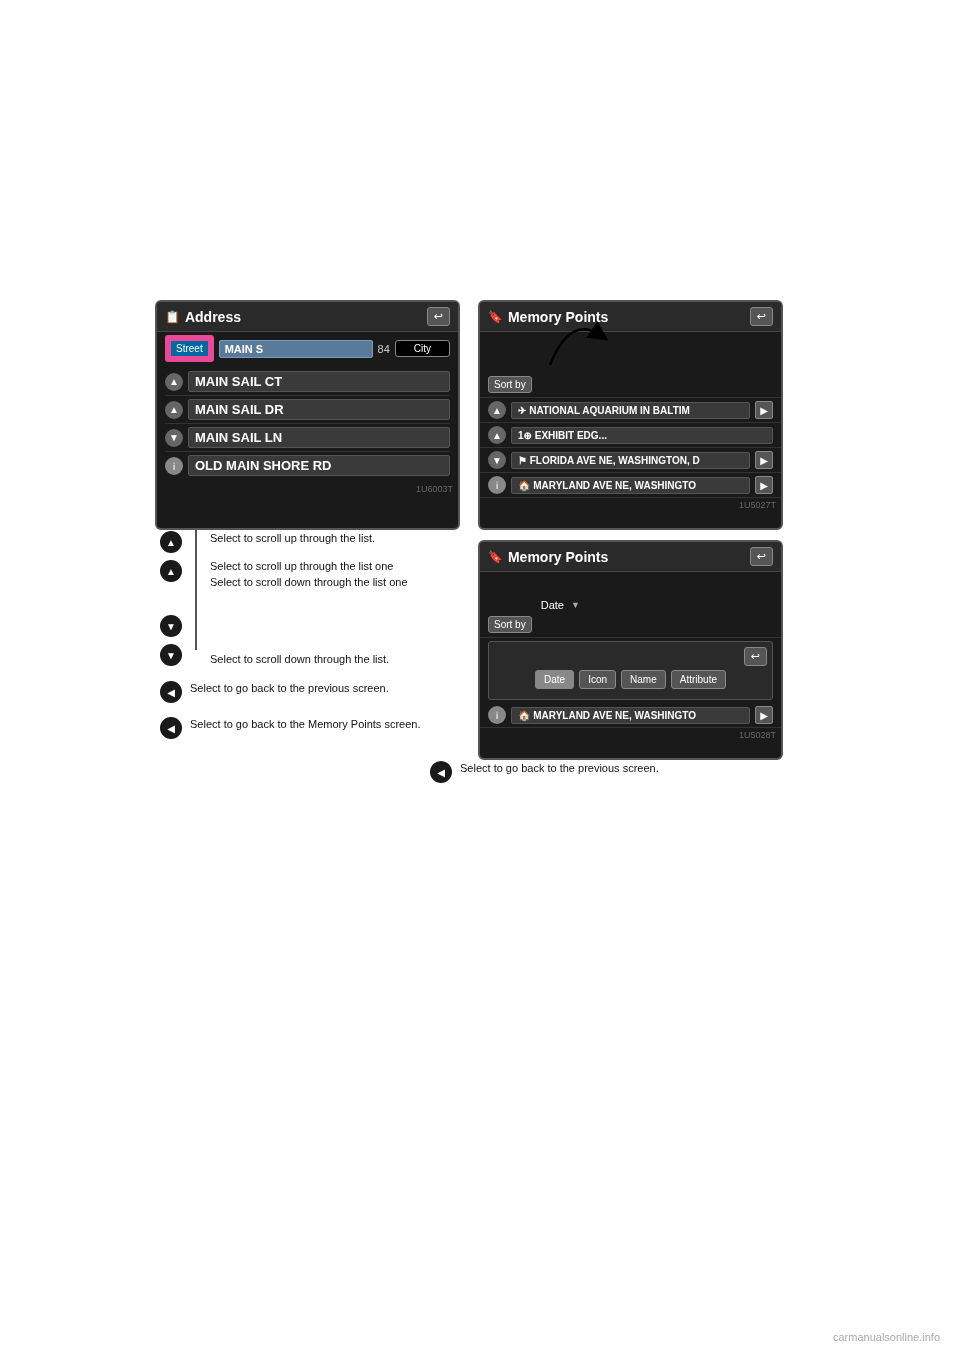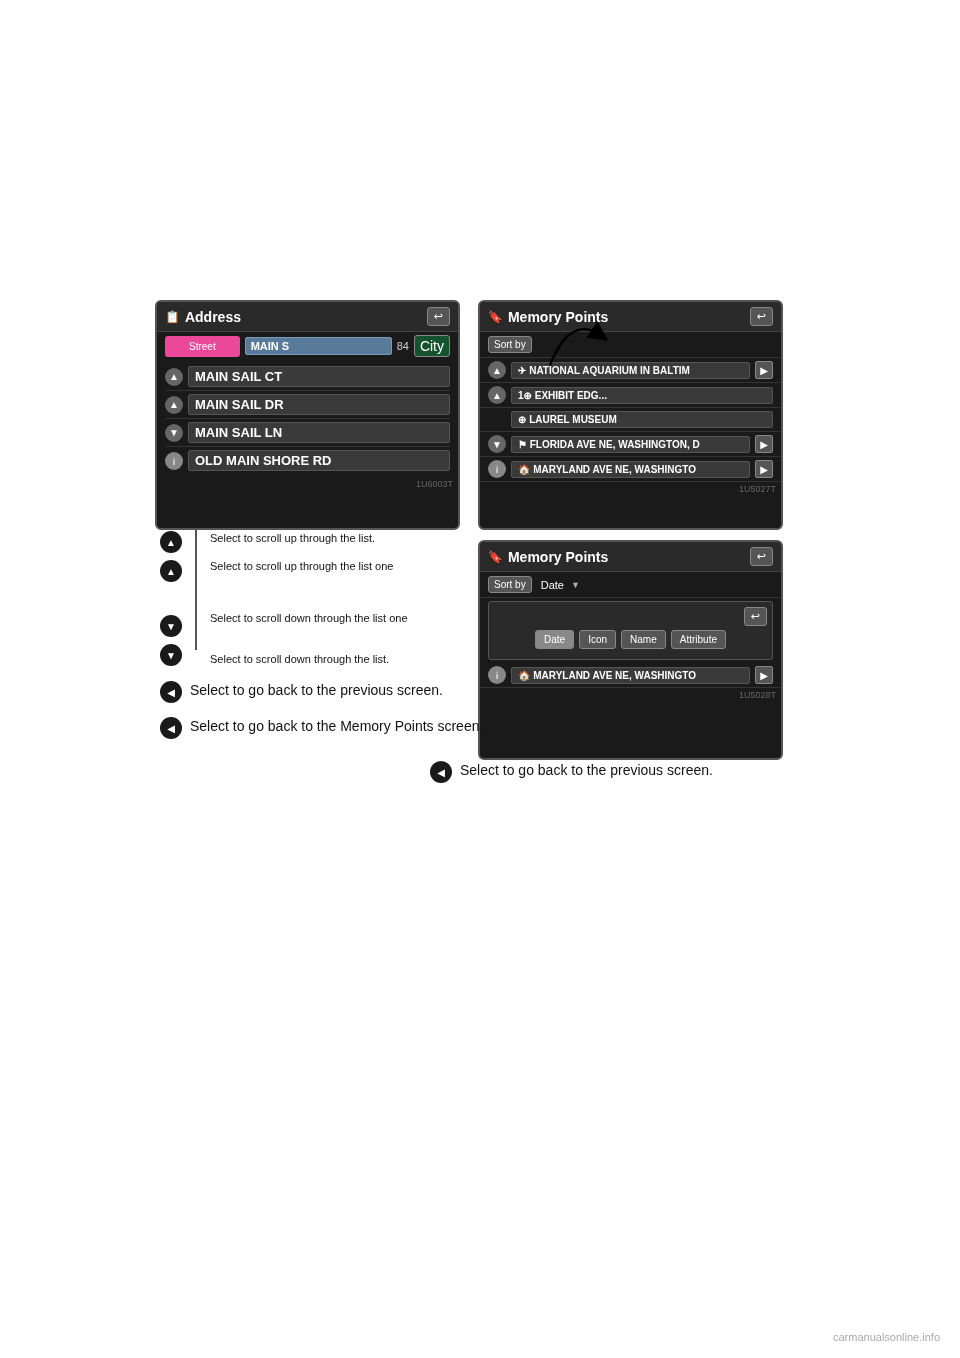--- a/index.html
+++ b/index.html
@@ -84,52 +84,52 @@
     }
 
     .street-row {
       padding: 3px 8px;
       display: flex;
       align-items: center;
       gap: 5px;
     }
 
     .street-label {
-      background: #ec4899;
-      border: 3px solid #ec4899;
-      border-radius: 3px;
-      color: #fff;
-      font-size: 10px;
-      padding: 2px 21px;
+      background: #0369a1;
+      border: 6px solid #ec4899;
+      border-radius: 3px;
+      color: #fff;
+      font-size: 10px;
+      padding: 2px 5px;
       cursor: pointer;
     }
 
     .street-input {
       background: #5a7a9a;
       border: 1px solid #7a9aba;
       border-radius: 2px;
       color: #fff;
       font-size: 11px;
       font-weight: bold;
       padding: 2px 5px;
       flex: 1;
     }
 
     .street-number {
       color: #ccc;
       font-size: 11px;
     }
 
     .city-btn {
-      background: #14532d;
+      background: #000000;
       border: 1px solid #888;
       border-radius: 3px;
       color: #fff;
-      font-size: 14px;
-      padding: 2px 5px;
+      font-size: 10px;
+      padding: 2px 18px;
       cursor: pointer;
     }
 
     .result-list {
       padding: 3px 8px;
     }
 
     .result-item {
       display: flex;
       align-items: center;
@@ -225,20 +225,21 @@
     }
 
     .sort-by-label {
       background: #555;
       border: 1px solid #888;
       border-radius: 3px;
       color: #fff;
       font-size: 10px;
       padding: 2px 5px;
       cursor: pointer;
+      margin-top: 40px;
     }
 
     .mem-result-item {
       display: flex;
       align-items: center;
       gap: 5px;
       padding: 3px 8px;
       border-bottom: 1px solid #333;
     }
 
@@ -337,21 +338,21 @@
       display: flex;
       align-items: center;
       justify-content: center;
       color: #fff;
       font-size: 9px;
       flex-shrink: 0;
       margin-top: 1px;
     }
 
     .bullet-text {
-      font-size: 14px;
+      font-size: 11px;
       line-height: 1.5;
       color: #111;
       flex: 1;
     }
 
     .divider-line {
       position: absolute;
       width: 2px;
       background: #444;
     }
@@ -426,24 +427,20 @@
 
     <div>
       <div class="mem-result-item">
         <div class="result-icon up">▲</div>
         <div class="mem-result-name">✈ NATIONAL AQUARIUM IN BALTIM</div>
         <div class="arrow-btn">▶</div>
       </div>
       <div class="mem-result-item">
         <div class="result-icon up">▲</div>
         <div class="mem-result-name">1⊕ EXHIBIT EDG...</div>
-      </div>
-      <div class="mem-result-item">
-        <div style="width:18px;"></div>
-        <div class="mem-result-name">⊕ LAUREL MUSEUM</div>
       </div>
       <div class="mem-result-item">
         <div class="result-icon down">▼</div>
         <div class="mem-result-name">⚑ FLORIDA AVE NE, WASHINGTON, D</div>
         <div class="arrow-btn">▶</div>
       </div>
       <div class="mem-result-item">
         <div class="result-icon info">ℹ</div>
         <div class="mem-result-name">🏠 MARYLAND AVE NE, WASHINGTO</div>
         <div class="arrow-btn">▶</div>
@@ -511,21 +508,21 @@
   </div>
 
   <div class="divider-line" style="position:absolute; top:530px; left:195px; width:2px; height:120px; background:#555;"></div>
 
   <div class="annotation" style="top:530px; left:210px;">
     Select to scroll up through the list.
   </div>
   <div class="annotation" style="top:558px; left:210px;">
     Select to scroll up through the list one
   </div>
-  <div class="annotation" style="top:610px; left:210px;">
+  <div class="annotation" style="top:574px; left:210px;">
     Select to scroll down through the list one
   </div>
   <div class="annotation" style="top:638px; left:210px;margin-top:13px;">
     Select to scroll down through the list.
   </div>
 
   <div style="position:absolute; top:680px; left:160px; display:flex; flex-direction:column; gap:8px;">
     <div class="bullet-row">
       <div class="bullet-circle" style="background:#1a1a1a; width:22px; height:22px; border-radius:50%; display:flex; align-items:center; justify-content:center; color:#fff; font-size:10px;">◀</div>
       <span class="bullet-text">Select to go back to the previous screen.</span>

